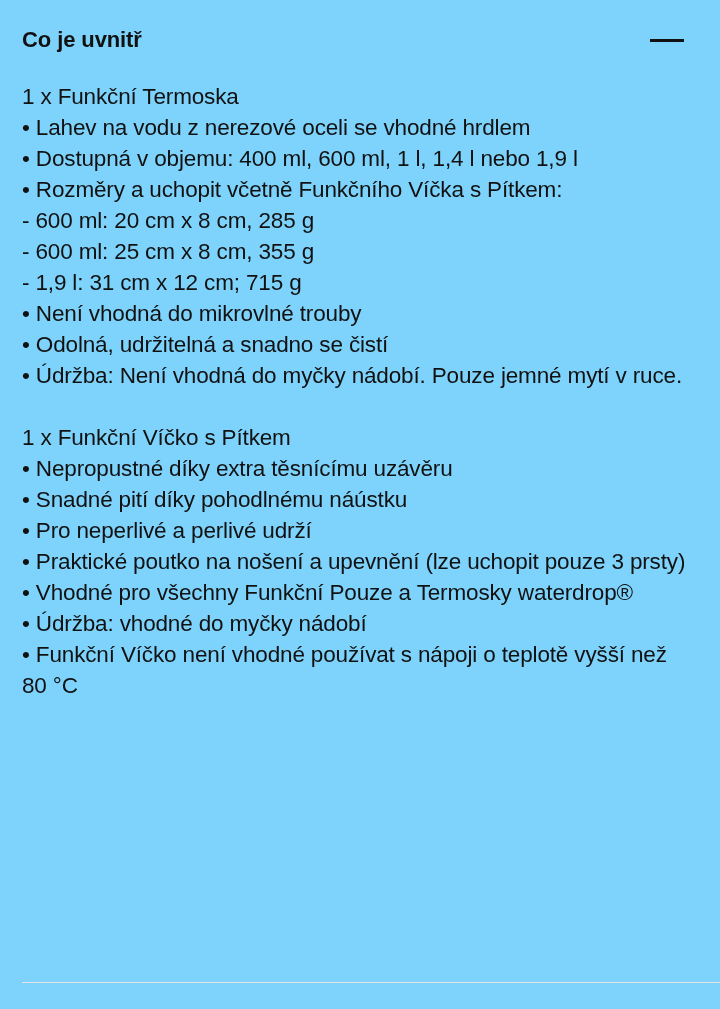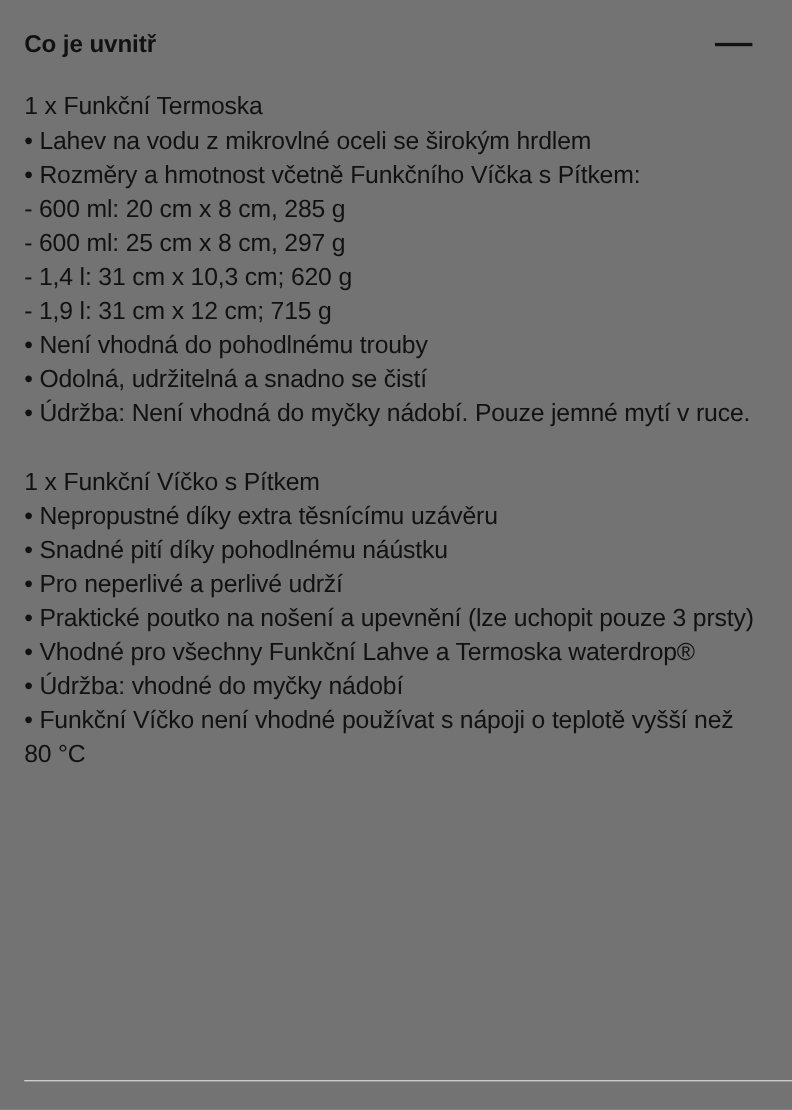--- a/index.html
+++ b/index.html
@@ -14,21 +14,21 @@
     font-family: "Liberation Sans", sans-serif;
     color: #111111;
     -webkit-font-smoothing: antialiased;
     overflow: hidden;
   }
 
   .accordion-panel {
     width: 720px;
     height: 1009px;
     position: relative;
-    background: #737373;
+    background: #7dd3fc;
     padding: 0 22px;
   }
 
   
   .panel-header {
     display: flex;
     align-items: center;
     justify-content: space-between;
     height: 62px;
     padding-top: 18px;
@@ -102,35 +102,35 @@
 
   <div class="panel-header">
     <div class="panel-title">Co je uvnitř</div>
     <button class="collapse-toggle">
       <span class="minus-bar"></span>
     </button>
   </div>
 
   <div class="panel-body">
       <div class="content-line">1 x Funkční Termoska</div>
-      <div class="content-line">• Lahev na vodu z mikrovlné oceli se širokým hrdlem</div>
-      <div class="content-line">• Rozměry a hmotnost včetně Funkčního Víčka s Pítkem:</div>
+      <div class="content-line">• Lahev na vodu z nerezové oceli se vhodné hrdlem</div>
+      <div class="content-line">• Dostupná v objemu: 400 ml, 600 ml, 1 l, 1,4 l nebo 1,9 l</div>
+      <div class="content-line">• Rozměry a uchopit včetně Funkčního Víčka s Pítkem:</div>
       <div class="content-line">- 600 ml: 20 cm x 8 cm, 285 g</div>
-      <div class="content-line">- 600 ml: 25 cm x 8 cm, 297 g</div>
-      <div class="content-line">- 1,4 l: 31 cm x 10,3 cm; 620 g</div>
+      <div class="content-line">- 600 ml: 25 cm x 8 cm, 355 g</div>
       <div class="content-line">- 1,9 l: 31 cm x 12 cm; 715 g</div>
-      <div class="content-line">• Není vhodná do pohodlnému trouby</div>
+      <div class="content-line">• Není vhodná do mikrovlné trouby</div>
       <div class="content-line">• Odolná, udržitelná a snadno se čistí</div>
       <div class="content-line">• Údržba: Není vhodná do myčky nádobí. Pouze jemné mytí v ruce.</div>
       <div class="content-line spacer"></div>
       <div class="content-line">1 x Funkční Víčko s Pítkem</div>
       <div class="content-line">• Nepropustné díky extra těsnícímu uzávěru</div>
       <div class="content-line">• Snadné pití díky pohodlnému náústku</div>
       <div class="content-line">• Pro neperlivé a perlivé udrží</div>
       <div class="content-line">• Praktické poutko na nošení a upevnění (lze uchopit pouze 3 prsty)</div>
-      <div class="content-line">• Vhodné pro všechny Funkční Lahve a Termoska waterdrop®</div>
+      <div class="content-line">• Vhodné pro všechny Funkční Pouze a Termosky waterdrop®</div>
       <div class="content-line">• Údržba: vhodné do myčky nádobí</div>
       <div class="content-line">• Funkční Víčko není vhodné používat s nápoji o teplotě vyšší než 80 °C</div>
     </div>
 
   <div class="panel-divider"></div>
 
 </div>
 
 </body></html>

